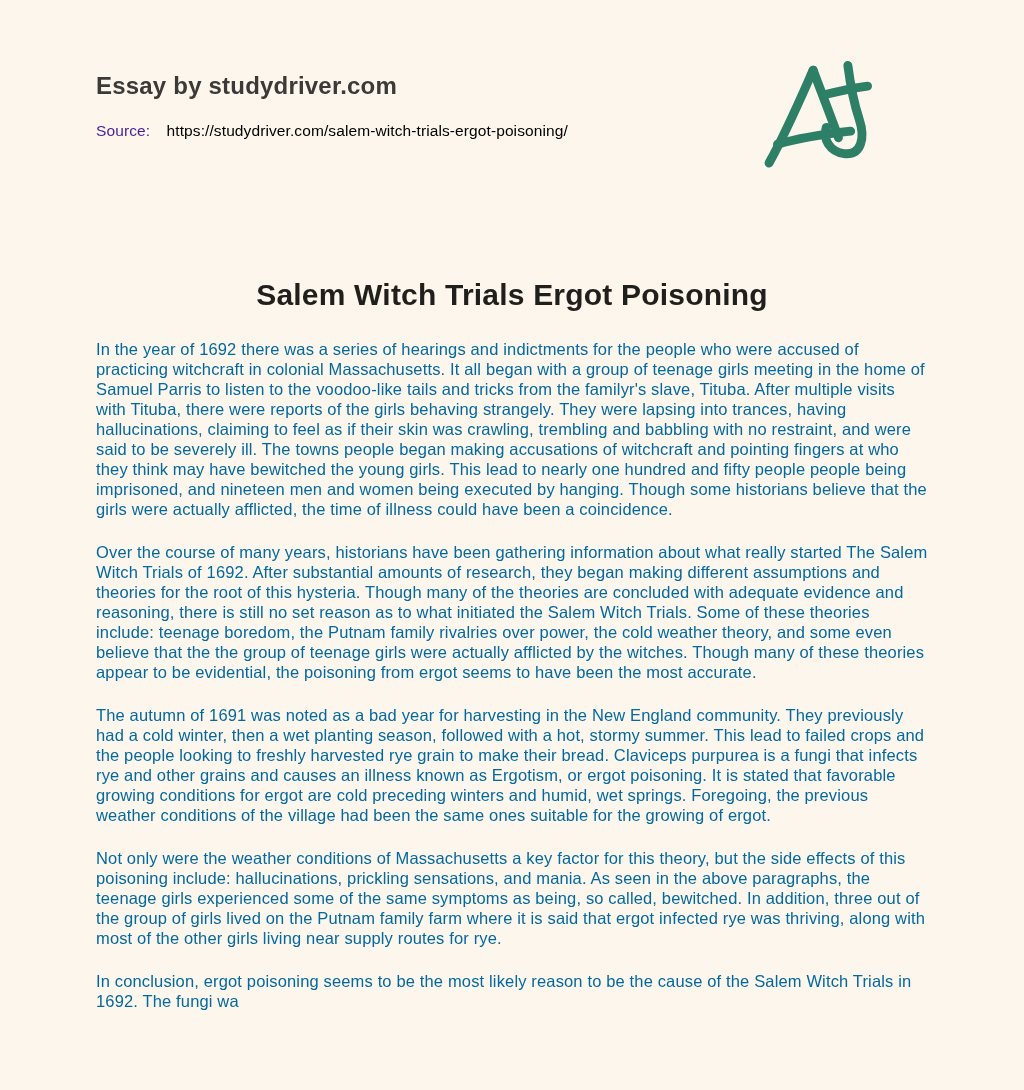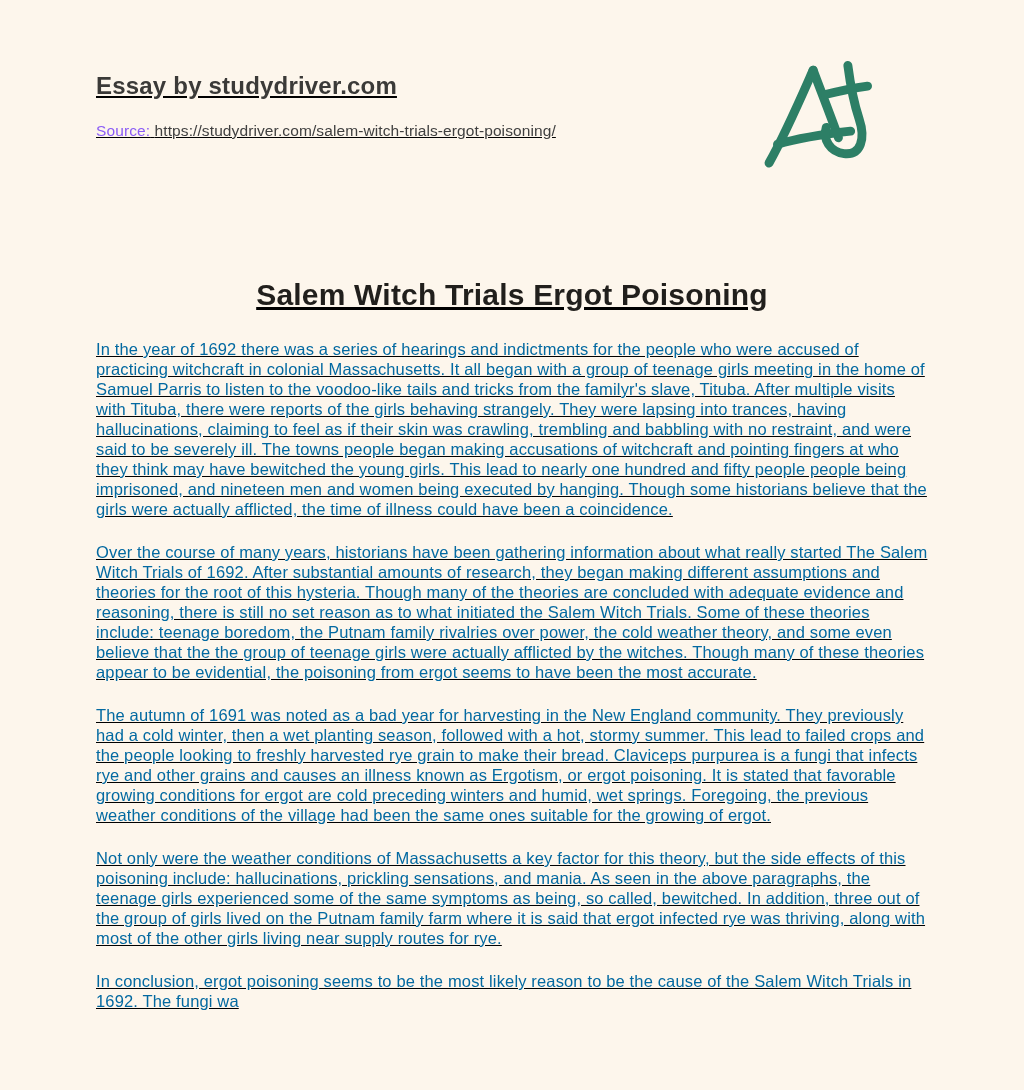--- a/index.html
+++ b/index.html
@@ -8,42 +8,42 @@
     height: 1090px;
     overflow: hidden;
     font-family: "Liberation Sans", sans-serif;
   }
   body { background: #fdf6ec; }
   .page {
     width: 1024px;
     height: 1090px;
     position: relative;
     padding: 64px 96px 0 96px;
-    text-decoration: underline;
   }
   .header {
     position: relative;
     height: 96px;
   }
   .byline {
     font-size: 24px;
     font-weight: 700;
     color: #3b3a38;
     letter-spacing: 0.2px;
     padding-top: 8px;
   }
   .source-line {
     margin-top: 22px;
     font-size: 15.5px;
     letter-spacing: 0.1px;
   }
-  .source-label { color: #8b5cf6; }
+  .source-label { color: #4c1d95; }
   .source-link {
-    color: #404040;
+    color: #000000;
     text-decoration: none;
+    margin-left: 12px;
   }
   .logo {
     position: absolute;
     top: -10px;
     right: 52px;
     width: 122px;
     height: 128px;
   }
   .article-title {
     margin-top: 118px;

